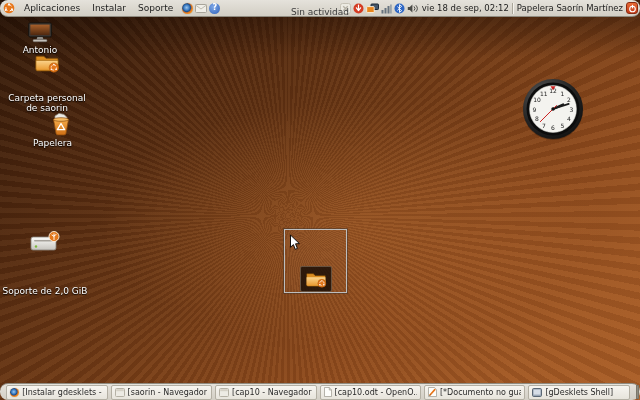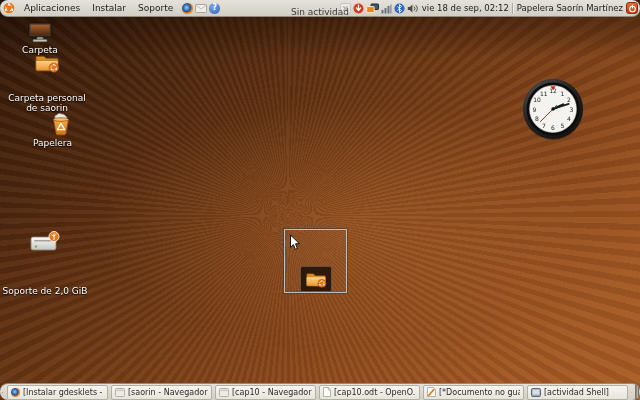--- a/index.html
+++ b/index.html
@@ -165,21 +165,21 @@
     </div>
   </div>
 
   <div class="dicon" style="left:8px;top:22px;width:64px;">
     <svg width="30" height="21" viewBox="0 0 30 24">
       <rect x="2" y="1" width="26" height="16" rx="1.5" fill="#3c3632" stroke="#15120f"></rect>
       <rect x="4" y="3" width="22" height="12" fill="url(#gScreen)"></rect>
       <path d="M12,17 h6 l1,3 h-8 z" fill="#8f8b85"></path>
       <rect x="7" y="20" width="16" height="2.6" rx="1.2" fill="#c2beb8" stroke="#6e6a64" stroke-width="0.6"></rect>
     </svg>
-    <span>Carpeta</span>
+    <span>Antonio</span>
   </div>
 
   <div class="dicon" style="left:2px;top:52px;width:90px;gap:20px;">
     <svg width="26" height="21" viewBox="0 0 24 20">
       <path d="M1.5,5 a1,1 0 0 1 1,-1 h6.5 l2,2 h10.5 a1,1 0 0 1 1,1 v9.5 a1.5,1.5 0 0 1 -1.5,1.5 h-18 a1.5,1.5 0 0 1 -1.5,-1.5 z" fill="#d98c21" stroke="#7a4a0c" stroke-width="0.8"></path>
       <path d="M1.5,8 h21 v8 a1.5,1.5 0 0 1 -1.5,1.5 h-18 a1.5,1.5 0 0 1 -1.5,-1.5 z" fill="url(#gFold)" stroke="#9a6210" stroke-width="0.6"></path>
       <circle cx="18.5" cy="14.8" r="4.4" fill="#e2761b" stroke="#b35708" stroke-width="0.6"></circle>
       <circle cx="18.5" cy="14.8" r="2.5" fill="none" stroke="#fff" stroke-width="0.7" stroke-dasharray="2.4 1.4"></circle>
       <circle cx="18.5" cy="12" r="0.75" fill="#fff"></circle>
         <circle cx="16.2" cy="16.4" r="0.75" fill="#fff"></circle>
@@ -291,21 +291,21 @@
           <line x1="2" y1="8" x2="6.8" y2="2.6" stroke="#e8761a" stroke-width="1.6" stroke-linecap="round"></line>
           <line x1="1.7" y1="8.5" x2="2.4" y2="7.7" stroke="#4a3a2a" stroke-width="1"></line>
         </svg>
         <span class="lbl">[*Documento no gua...</span>
       </div>
       <div class="bp-btn">
         <svg width="10" height="9" viewBox="0 0 10 9" style="flex:none">
           <rect x="0.5" y="0.5" width="9" height="8" rx="1.2" fill="#9aa7b5" stroke="#5a6774"></rect>
           <rect x="1.6" y="1.6" width="6.8" height="5" fill="#d6dde6"></rect>
         </svg>
-        <span class="lbl">[actividad Shell]</span>
+        <span class="lbl">[gDesklets Shell]</span>
       </div>
     </div>
 
     <svg width="11" height="13" viewBox="0 0 11 13" style="margin-right:3px">
       <path d="M1.8,3.8 L3,11.4 a1.2,1.2 0 0 0 1.2,1 h2.6 a1.2,1.2 0 0 0 1.2,-1 L9.2,3.8 z" fill="url(#gTrash)" stroke="#8a4a0e" stroke-width="0.6"></path>
       <ellipse cx="5.5" cy="3.8" rx="4.2" ry="1.1" fill="#f7bb62" stroke="#8a4a0e" stroke-width="0.5"></ellipse>
       <path d="M3.5,1.8 l2,-1.2 2.4,0.6 1,1.4" fill="#eceae4" stroke="#9a968c" stroke-width="0.5"></path>
     </svg>
 
     <div id="switcher">

